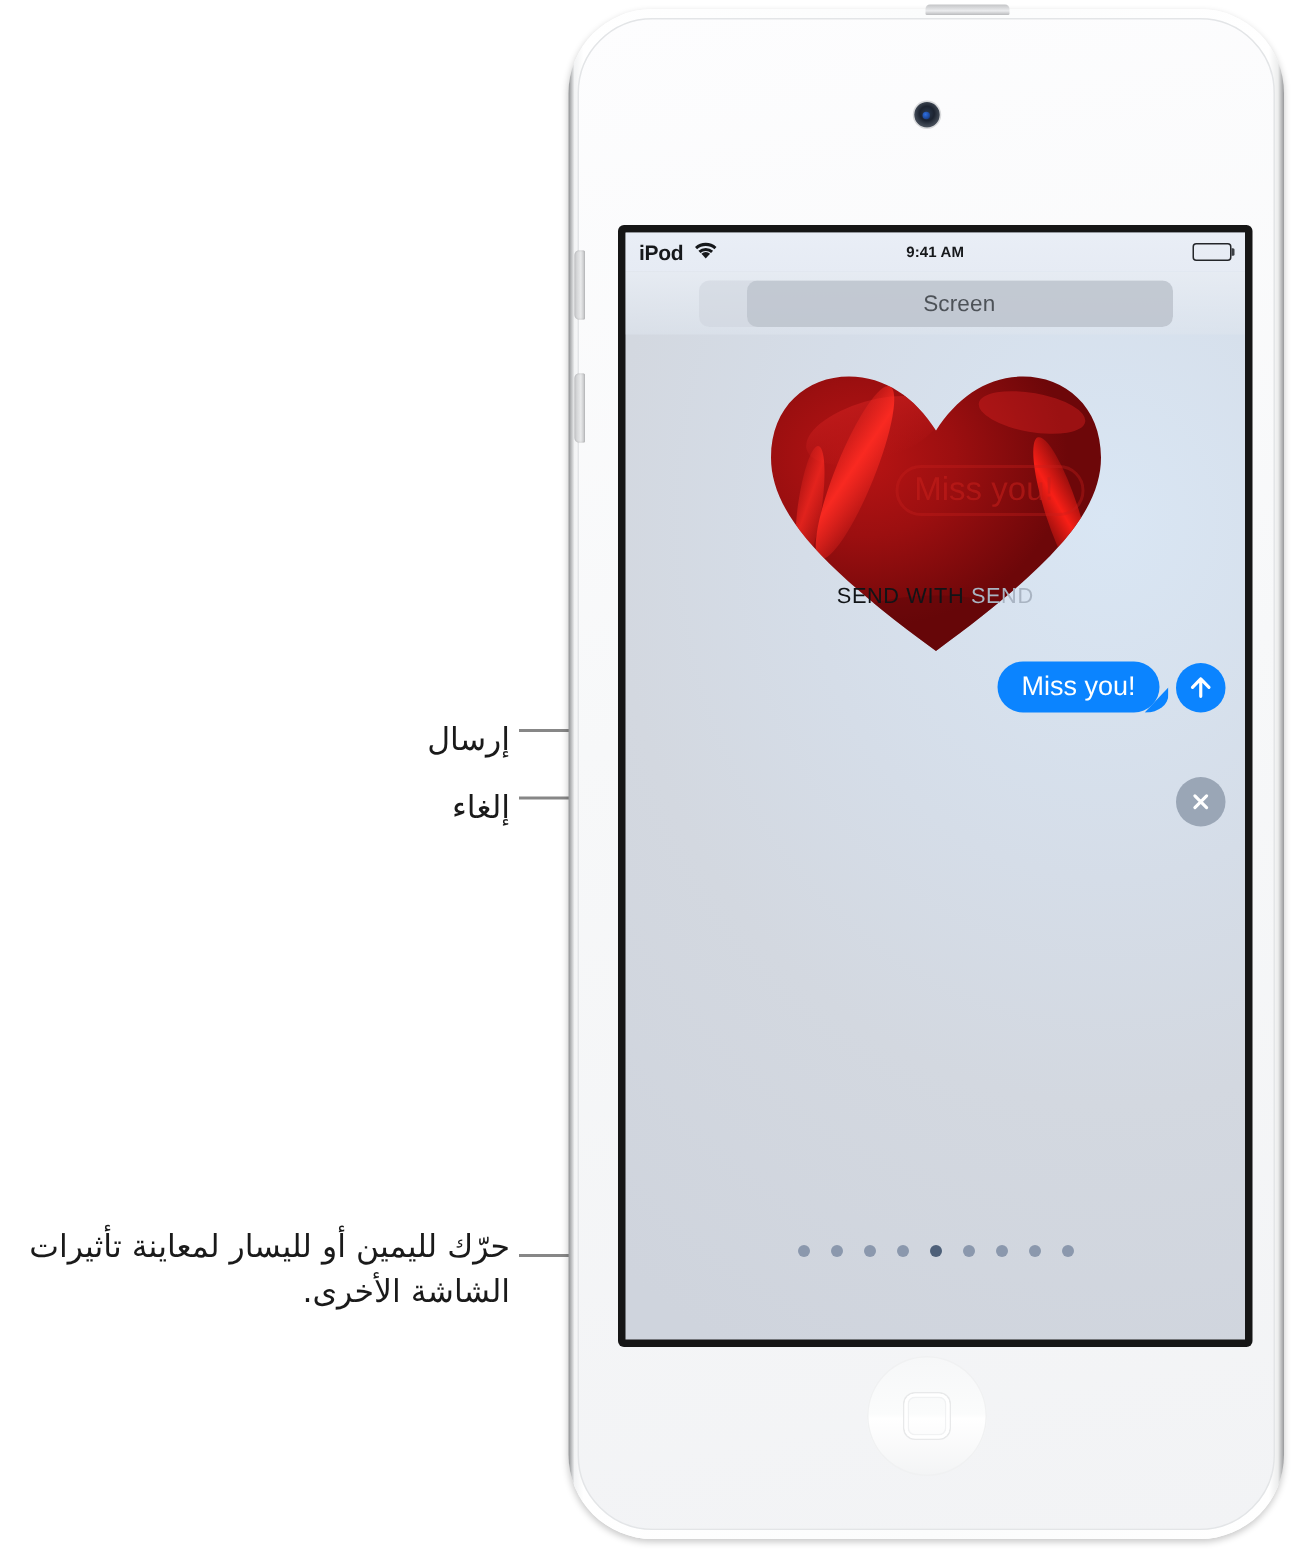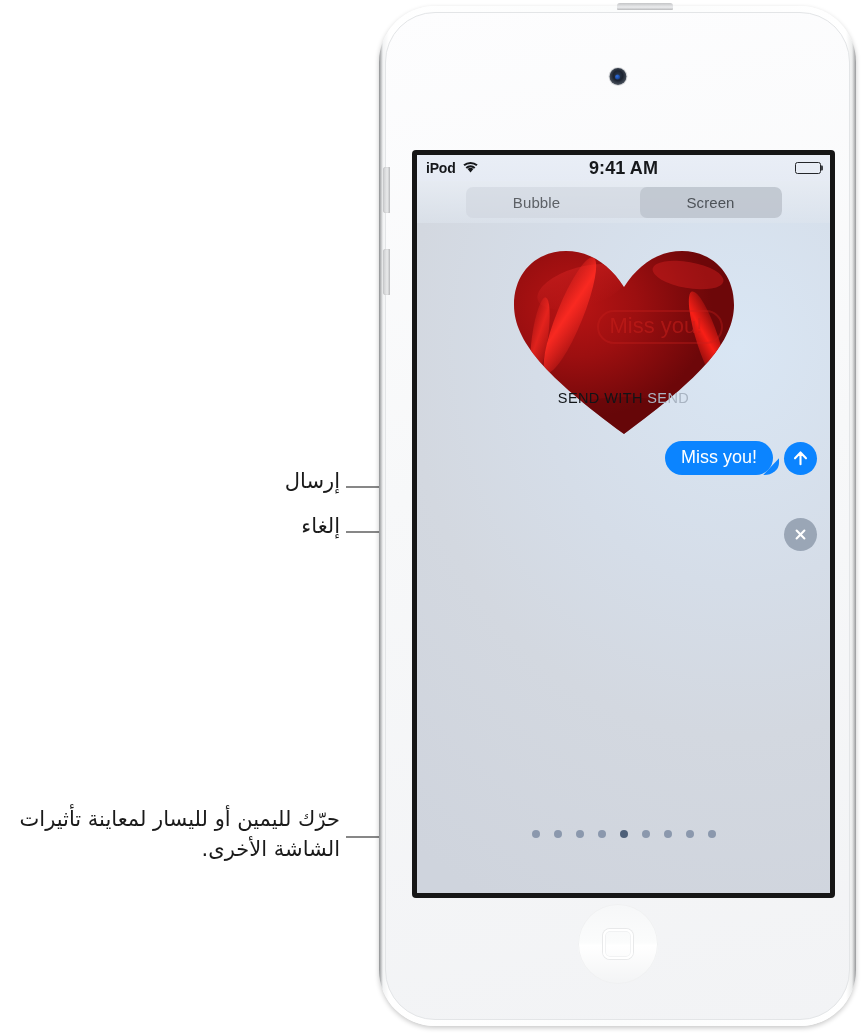--- a/index.html
+++ b/index.html
@@ -18,20 +18,21 @@
   
   .callout-label {
     position: absolute;
     color: #1a1a1a;
     font-size: 21px;
     line-height: 1.42;
     text-align: right;
     direction: rtl;
     white-space: pre-line;
     font-family: "DejaVu Sans", "Liberation Sans", sans-serif;
+    margin-top: 12px;
   }
   #label-send  { right: 522px; top: 467px; width: 210px; }
   #label-cancel{ right: 522px; top: 512px; width: 210px; }
   #label-swipe { right: 522px; top: 805px; width: 346px; font-size: 21px; }
 
   .leader {
     position: absolute;
     background: #878787;
     height: 2px;
   }
@@ -151,21 +152,21 @@
     box-sizing: border-box;
     font-size: 14px;
     font-weight: bold;
     color: #16181b;
   }
   #status-left { display:flex; align-items:center; gap:6px; }
   #status-carrier { font-size: 14px; letter-spacing: -.2px; }
   #wifi-icon { display:block; }
   #status-time {
     position:absolute; left:50%; transform:translateX(-50%);
-    font-size:18px; font-weight:bold; letter-spacing:.1px;
+    font-size:10px; font-weight:bold; letter-spacing:.1px;
   }
   #status-right { margin-left:auto; display:flex; align-items:center; }
   #battery {
     width: 26px; height: 12px;
     border: 1px solid #24262a;
     border-radius: 2.5px;
     padding: 1.5px;
     box-sizing: border-box;
     position: relative;
   }
@@ -354,21 +355,20 @@
           <span id="status-time">9:41 AM</span>
           <div id="status-right">
             <span id="battery">
               <span id="battery-fill"></span>
             </span>
           </div>
         </div>
 
         <div id="segmented">
           <div id="segmented-track">
-            <div class="segment">Bubble</div>
             <div class="segment selected">Screen</div>
           </div>
         </div>
 
         <div id="effect-stage">
           <div id="heart-wrap">
             <svg id="heart-svg" viewBox="0 0 228 196" preserveAspectRatio="xMidYMid meet">
               <defs>
                 <radialGradient id="gHeartL" cx="28%" cy="30%" r="62%">
                   <stop offset="0%" stop-color="#b81414"></stop>

